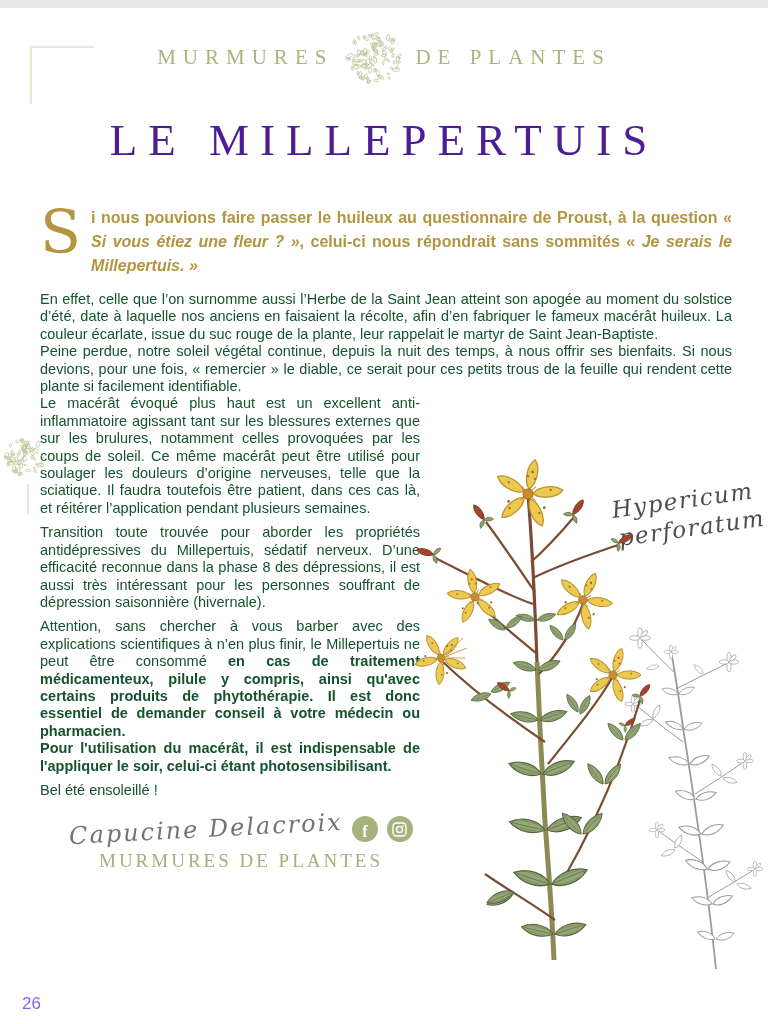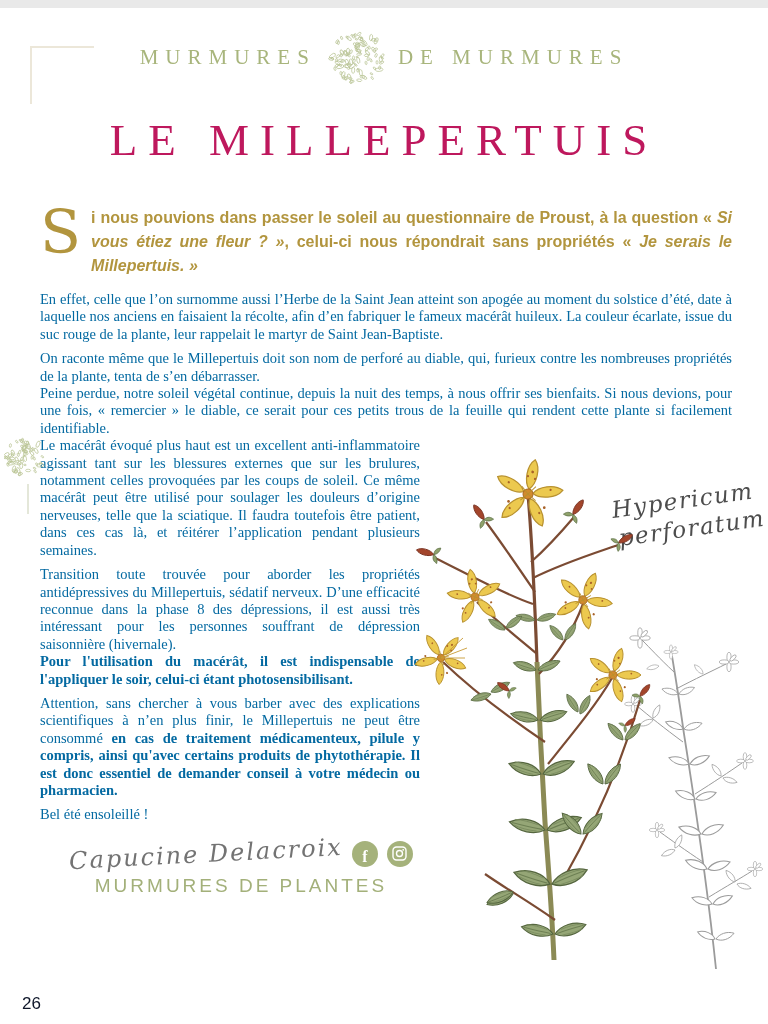--- a/index.html
+++ b/index.html
@@ -10,52 +10,52 @@
           border-left:2px solid #ece7d9;border-top:2px solid #ece7d9;}
   
   .header{position:absolute;top:20px;left:0;right:0;display:flex;align-items:center;
           justify-content:center;gap:12px;color:#a8b57c;
           font-family:"Liberation Serif",serif;font-size:21px;letter-spacing:7px;}
   .header .brand{white-space:nowrap;}
   .logo-disc{width:58px;height:58px;flex:0 0 auto;}
   
   .title{position:absolute;top:106px;left:0;width:100%;text-align:center;
          font-family:"Liberation Serif",serif;font-size:45px;letter-spacing:11px;
-         color:#be185d;font-weight:400;}
+         color:#4c1d95;font-weight:400;}
   
   .content{position:absolute;left:40px;top:198px;width:692px;}
   .intro{color:#b2953e;font-weight:bold;font-size:16px;line-height:24px;margin:0 0 13px 0;
          text-align:justify;}
   .dropcap{float:left;font-family:"DejaVu Serif",serif;font-size:60px;line-height:46px;
            margin:3px 10px 0 0;font-weight:400;color:#b2953e;}
   .intro .it{font-style:italic;}
-  .body-text{font-size:14.5px;line-height:17.4px;color:#0369a1;font-family:Liberation Serif, serif;}
+  .body-text{font-size:14.5px;line-height:17.4px;color:#14532d;}
   .body-text p{margin:0;text-align:justify;}
   .body-text p.spaced{margin-top:7px;}
   .body-text .b{font-weight:bold;}
   .body-text .i{font-style:italic;}
   .illu-float{float:right;width:312px;height:474px;}
   
   .illustration{position:absolute;left:413px;top:434px;width:355px;height:532px;}
   .hyperlabel{font-family:"DejaVu Serif",serif;font-style:italic;font-size:23px;
               fill:#4d4d4d;letter-spacing:1.5px;}
   
   .margin-ornament{position:absolute;left:4px;top:424px;}
   
   .signature{width:385px;margin:16px 0 0 22px;text-align:center;}
   .sig-row{display:flex;align-items:center;justify-content:center;gap:9px;}
   .sig-name{font-family:"DejaVu Serif",serif;font-style:italic;font-size:24px;color:#737373;
             letter-spacing:2px;display:inline-block;transform:rotate(-3deg);white-space:nowrap;}
   .soc{width:26px;height:26px;border-radius:50%;background:#a5b27b;display:inline-flex;
        align-items:center;justify-content:center;flex:0 0 auto;cursor:pointer;}
   .soc .fb{color:#fff;font-family:"Liberation Serif",serif;font-weight:bold;font-size:16px;
            line-height:1;position:relative;top:3px;}
-  .sig-brand{font-family:Liberation Sans, sans-serif;font-size:19px;letter-spacing:3px;
+  .sig-brand{font-family:Liberation Serif, serif;font-size:19px;letter-spacing:3px;
              color:#a3b07a;margin-top:7px;white-space:nowrap;}
-  .page-number{position:absolute;left:22px;top:986px;font-size:17px;color:#0f172a;}
+  .page-number{position:absolute;left:22px;top:986px;font-size:17px;color:#8b5cf6;}
 </style>
 </head>
 <body>
 
 <div class="page">
 
   <div class="corner"></div>
 
   <div class="header">
     <span class="brand">MURMURES</span>
@@ -149,35 +149,34 @@
         <ellipse cx="19.462443977488213" cy="39.11785538240162" rx="2.82" ry="1.38" transform="rotate(224.0 19.462443977488213 39.11785538240162)" fill="none" stroke="#b7c292" stroke-width="0.7"></ellipse>
         <ellipse cx="48.020608940279615" cy="27.41590673071368" rx="1.98" ry="1.03" transform="rotate(107.9 48.020608940279615 27.41590673071368)" fill="none" stroke="#b7c292" stroke-width="0.7"></ellipse>
         <ellipse cx="29.769372060150978" cy="42.5307244267038" rx="1.77" ry="0.94" transform="rotate(78.8 29.769372060150978 42.5307244267038)" fill="none" stroke="#b7c292" stroke-width="0.7"></ellipse>
         <ellipse cx="9.148394454952143" cy="13.610585497374888" rx="2.06" ry="1.06" transform="rotate(118.6 9.148394454952143 13.610585497374888)" fill="none" stroke="#b7c292" stroke-width="0.7"></ellipse>
         <ellipse cx="25.398690864239768" cy="29.793611516316506" rx="1.89" ry="0.99" transform="rotate(95.6 25.398690864239768 29.793611516316506)" fill="none" stroke="#b7c292" stroke-width="0.7"></ellipse>
         <ellipse cx="31.205279203296833" cy="52.266710047872195" rx="2.55" ry="1.27" transform="rotate(187.2 31.205279203296833 52.266710047872195)" fill="none" stroke="#b7c292" stroke-width="0.7"></ellipse>
         <ellipse cx="27.839139104943587" cy="36.965001535440564" rx="1.51" ry="0.83" transform="rotate(42.7 27.839139104943587 36.965001535440564)" fill="none" stroke="#b7c292" stroke-width="0.7"></ellipse>
         <ellipse cx="45.61528759190381" cy="11.790393664804736" rx="2.43" ry="1.22" transform="rotate(170.2 45.61528759190381 11.790393664804736)" fill="none" stroke="#b7c292" stroke-width="0.7"></ellipse>
         <ellipse cx="49.03342638692919" cy="34.31240009221071" rx="1.85" ry="0.97" transform="rotate(89.8 49.03342638692919 34.31240009221071)" fill="none" stroke="#b7c292" stroke-width="0.7"></ellipse>
       </svg>
-    <span class="brand">DE MURMURES</span>
+    <span class="brand">DE PLANTES</span>
   </div>
 
   <div class="title">LE MILLEPERTUIS</div>
 
   <div class="content">
-    <p class="intro"><span class="dropcap">S</span><span id="intro-segments"><span>i nous pouvions dans passer le soleil au questionnaire de Proust, à la question « </span><span class="it">Si vous étiez une fleur ? »</span><span>, celui-ci nous répondrait sans propriétés « </span><span class="it">Je serais le Millepertuis. »</span></span></p>
+    <p class="intro"><span class="dropcap">S</span><span id="intro-segments"><span>i nous pouvions faire passer le huileux au questionnaire de Proust, à la question « </span><span class="it">Si vous étiez une fleur ? »</span><span>, celui-ci nous répondrait sans sommités « </span><span class="it">Je serais le Millepertuis. »</span></span></p>
     <div class="body-text" id="body-text">
         <p class="para"><span class="">En effet, celle que l’on surnomme aussi l’Herbe de la Saint Jean atteint son apogée au moment du solstice d’été, date à laquelle nos anciens en faisaient la récolte, afin d’en fabriquer le fameux macérât huileux. La couleur écarlate, issue du suc rouge de la plante, leur rappelait le martyr de Saint Jean-Baptiste.</span></p>
-        <p class="para spaced"><span class="">On raconte même que le Millepertuis doit son nom de perforé au diable, qui, furieux contre les nombreuses propriétés de la plante, tenta de s’en débarrasser.</span></p>
         <p class="para"><span class="">Peine perdue, notre soleil végétal continue, depuis la nuit des temps, à nous offrir ses bienfaits. Si nous devions, pour une fois, « remercier » le diable, ce serait pour ces petits trous de la feuille qui rendent cette plante si facilement identifiable.</span></p>
         <p class="para"><span class="illu-float"></span><span class="">Le macérât évoqué plus haut est un excellent anti-inflammatoire agissant tant sur les blessures externes que sur les brulures, notamment celles provoquées par les coups de soleil. Ce même macérât peut être utilisé pour soulager les douleurs d’origine nerveuses, telle que la sciatique. Il faudra toutefois être patient, dans ces cas là, et réitérer l’application pendant plusieurs semaines.</span></p>
         <p class="para spaced"><span class="">Transition toute trouvée pour aborder les propriétés antidépressives du Millepertuis, sédatif nerveux. D’une efficacité reconnue dans la phase 8 des dépressions, il est aussi très intéressant pour les personnes souffrant de dépression saisonnière (hivernale).</span></p>
+        <p class="para spaced"><span class="">Attention, sans chercher à vous barber avec des explications scientifiques à n’en plus finir, le Millepertuis ne peut être consommé </span><span class="b ">en cas de traitement médicamenteux, pilule y compris, ainsi qu'avec certains produits de phytothérapie. Il est donc essentiel de demander conseil à votre médecin ou pharmacien.</span></p>
         <p class="para"><span class="b ">Pour l'utilisation du macérât, il est indispensable de l'appliquer le soir, celui-ci étant photosensibilisant.</span></p>
-        <p class="para spaced"><span class="">Attention, sans chercher à vous barber avec des explications scientifiques à n’en plus finir, le Millepertuis ne peut être consommé </span><span class="b ">en cas de traitement médicamenteux, pilule y compris, ainsi qu'avec certains produits de phytothérapie. Il est donc essentiel de demander conseil à votre médecin ou pharmacien.</span></p>
         <p class="para spaced"><span class="">Bel été ensoleillé !</span></p>
       </div>
     <div class="signature">
       <div class="sig-row">
         <span class="sig-name">Capucine Delacroix</span>
         <span class="soc">
             <span class="fb">f</span>
           </span>
         <span class="soc">
           <svg width="15" height="15" viewBox="0 0 15 15">

